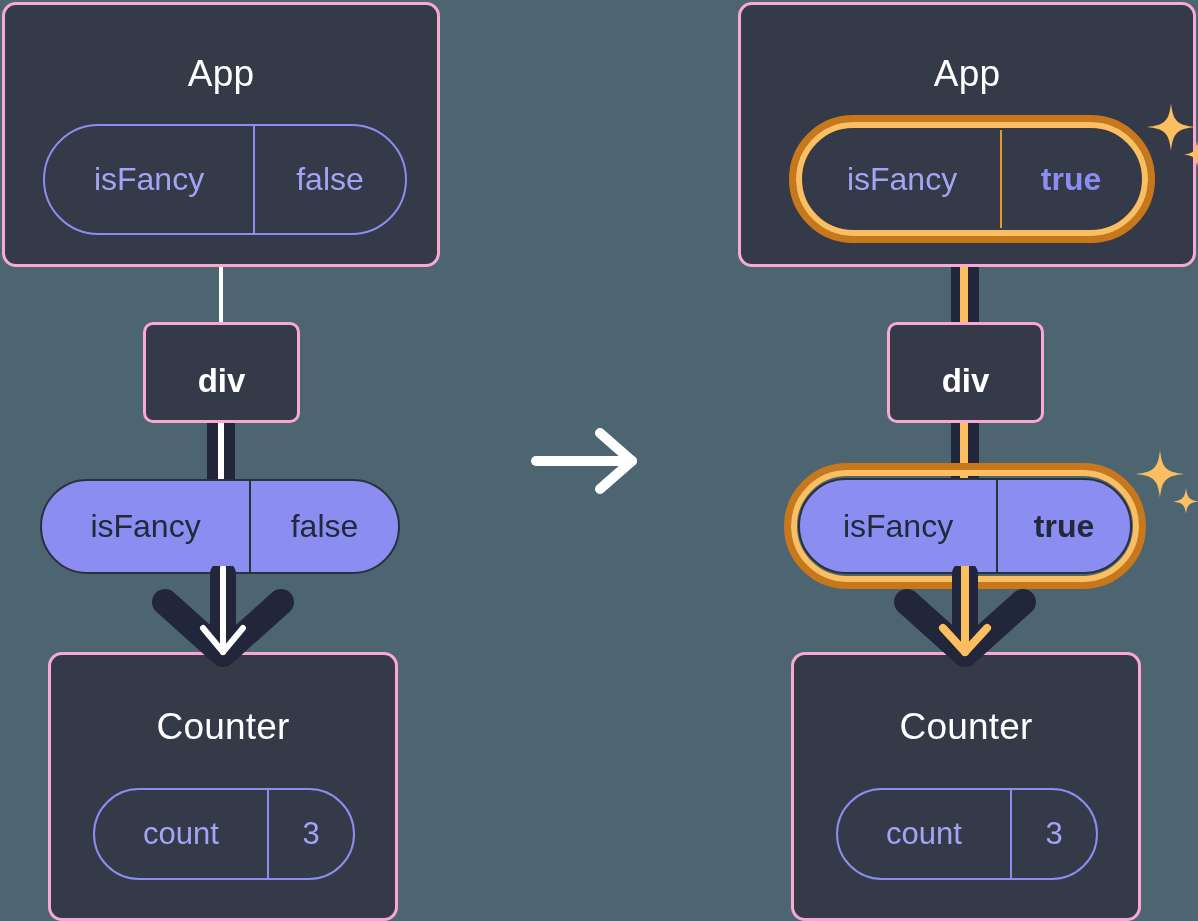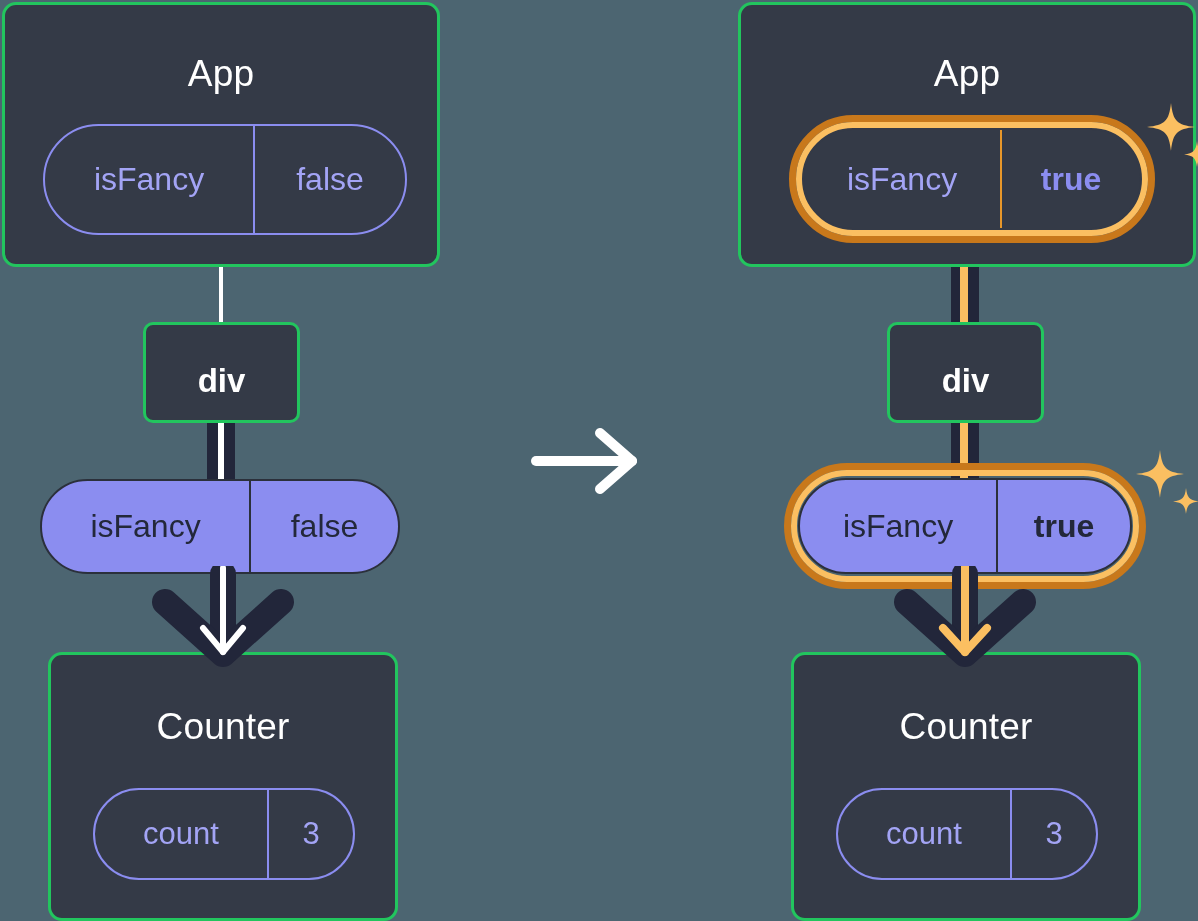--- a/index.html
+++ b/index.html
@@ -8,21 +8,21 @@
     background:#4c6571;
     font-family:"Liberation Sans", sans-serif;
     overflow:hidden;
   }
   .stage{position:relative;width:1198px;height:921px;}
 
   
   .node{
     position:absolute;
     background:#343a47;
-    border:3px solid #22c55e;
+    border:3px solid #f9a8d4;
     border-radius:14px;
     box-sizing:border-box;
     z-index:6;
   }
   .node-title{
     position:absolute;left:0;right:0;
     text-align:center;
     color:#ffffff;
     font-size:37px;
     font-weight:400;

